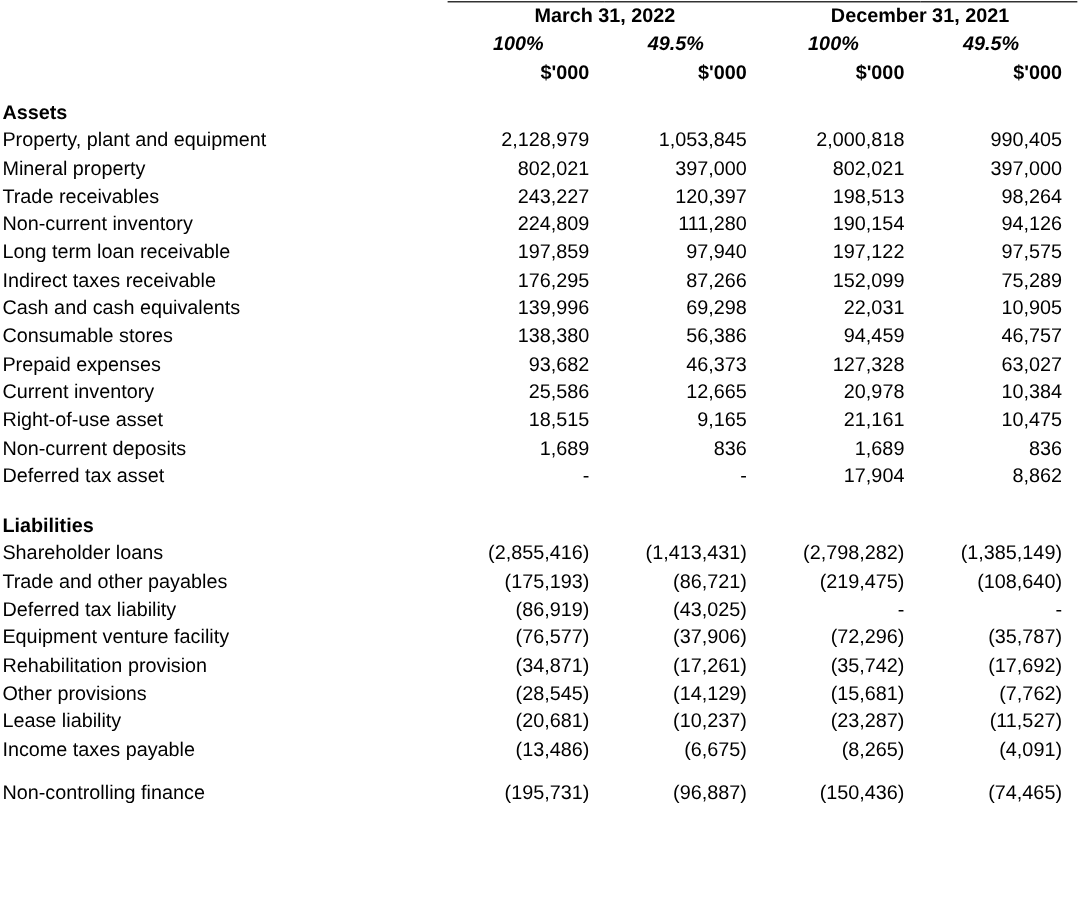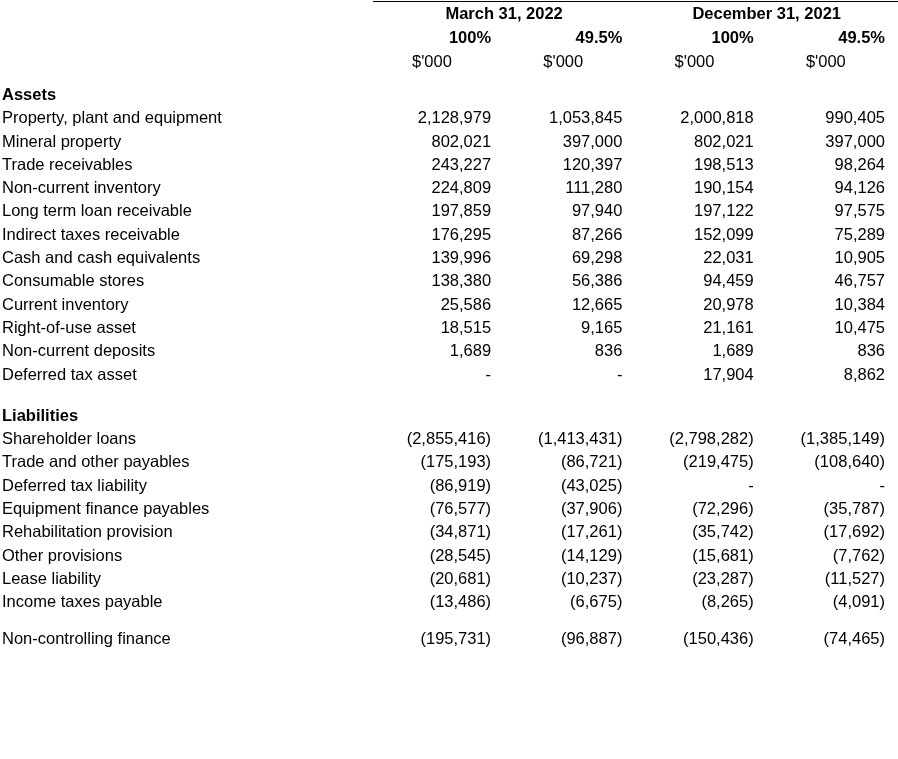--- a/index.html
+++ b/index.html
@@ -58,27 +58,28 @@
 
   
   th.grp {
     text-align: center;
     font-weight: bold;
     font-size: 16.5px;
     line-height: 22px;
     padding-bottom: 2px;
   }
   th.pct {
-    text-align: right;
     font-weight: bold;
     padding-right: 13px;
     line-height: 23px;
+    font-style: italic;
   }
   th.unit {
-    font-weight: normal;
+    text-align: right;
+    font-weight: bold;
     padding-right: 13px;
     line-height: 25px;
     padding-bottom: 4px;
   }
 
   tr.section td {
     font-weight: bold;
     padding-top: 5px;
   }
   tr.spacer td {
@@ -197,20 +198,27 @@
         <td class="num">10,905</td>
       </tr>
       <tr>
         <td class="label">Consumable stores</td>
         <td class="num">138,380</td>
         <td class="num">56,386</td>
         <td class="num">94,459</td>
         <td class="num">46,757</td>
       </tr>
       <tr>
+        <td class="label">Prepaid expenses</td>
+        <td class="num">93,682</td>
+        <td class="num">46,373</td>
+        <td class="num">127,328</td>
+        <td class="num">63,027</td>
+      </tr>
+      <tr>
         <td class="label">Current inventory</td>
         <td class="num">25,586</td>
         <td class="num">12,665</td>
         <td class="num">20,978</td>
         <td class="num">10,384</td>
       </tr>
       <tr>
         <td class="label">Right-of-use asset</td>
         <td class="num">18,515</td>
         <td class="num">9,165</td>
@@ -259,21 +267,21 @@
         <td class="num">(108,640)</td>
       </tr>
       <tr>
         <td class="label">Deferred tax liability</td>
         <td class="num">(86,919)</td>
         <td class="num">(43,025)</td>
         <td class="num">-</td>
         <td class="num">-</td>
       </tr>
       <tr>
-        <td class="label">Equipment finance payables</td>
+        <td class="label">Equipment venture facility</td>
         <td class="num">(76,577)</td>
         <td class="num">(37,906)</td>
         <td class="num">(72,296)</td>
         <td class="num">(35,787)</td>
       </tr>
       <tr>
         <td class="label">Rehabilitation provision</td>
         <td class="num">(34,871)</td>
         <td class="num">(17,261)</td>
         <td class="num">(35,742)</td>

